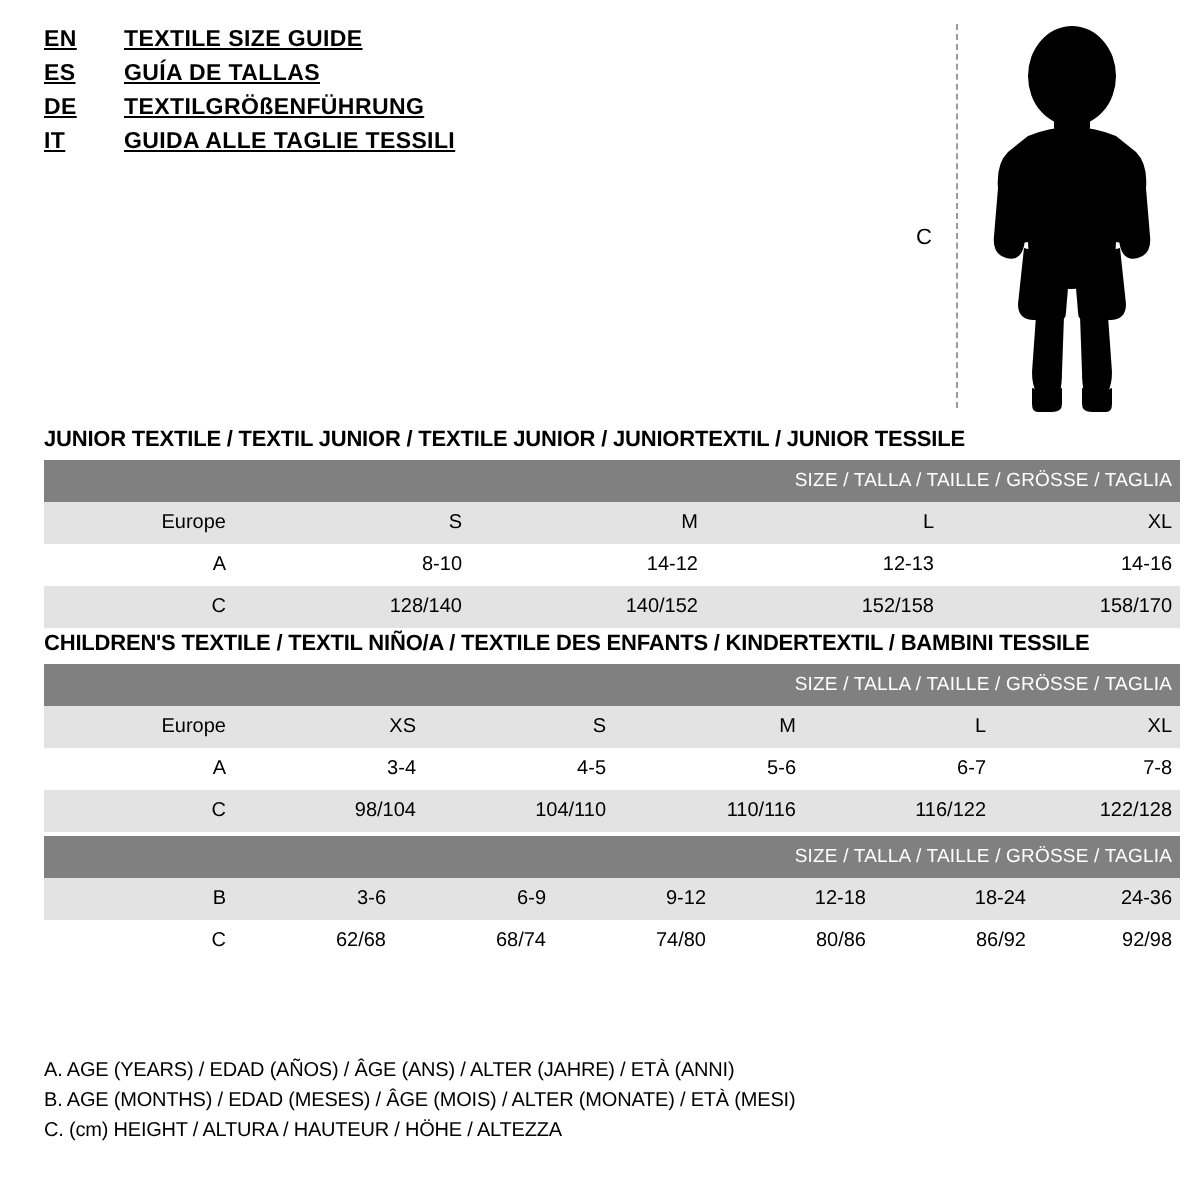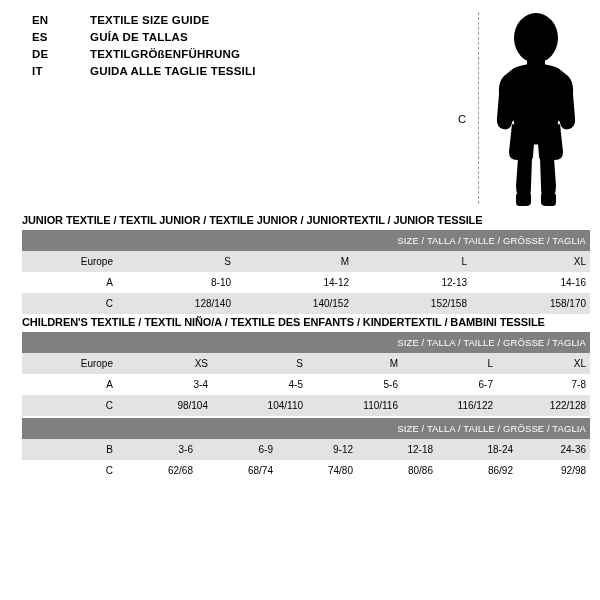--- a/index.html
+++ b/index.html
@@ -19,39 +19,39 @@
     position: relative;
     width: 600px;
     height: 600px;
     box-sizing: border-box;
     padding: 14px 16px 8px 16px;
   }
 
   
   .lang-block {
     position: absolute;
-    left: 32px;
+    left: 22px;
     top: 14px;
     width: 420px;
+    text-decoration: underline;
   }
   .lang-row {
     display: flex;
     align-items: baseline;
     height: 17px;
     font-size: 11.5px;
     letter-spacing: 0.2px;
   }
   .lang-code {
     width: 40px;
     flex: 0 0 40px;
     font-weight: bold;
   }
   .lang-text {
     font-weight: bold;
-    margin-left: 18px;
   }
 
   
   .figure-area {
     position: absolute;
     left: 448px;
     top: 8px;
     width: 140px;
     height: 200px;
   }
@@ -305,14 +305,19 @@
           <td>68/74</td>
           <td>74/80</td>
           <td>80/86</td>
           <td>86/92</td>
           <td>92/98</td>
         </tr>
       </tbody>
     </table>
   </div>
 
+  <div class="block" id="legend-block">
+    <div class="legend-line">A. AGE (YEARS) / EDAD (AÑOS) / ÂGE (ANS) / ALTER (JAHRE) / ETÀ (ANNI)</div>
+    <div class="legend-line">B. AGE (MONTHS) / EDAD (MESES) / ÂGE (MOIS) / ALTER (MONATE) / ETÀ (MESI)</div>
+    <div class="legend-line">C. (cm) HEIGHT / ALTURA / HAUTEUR / HÖHE / ALTEZZA</div>
+  </div>
 
 </div>
 
 </body></html>

